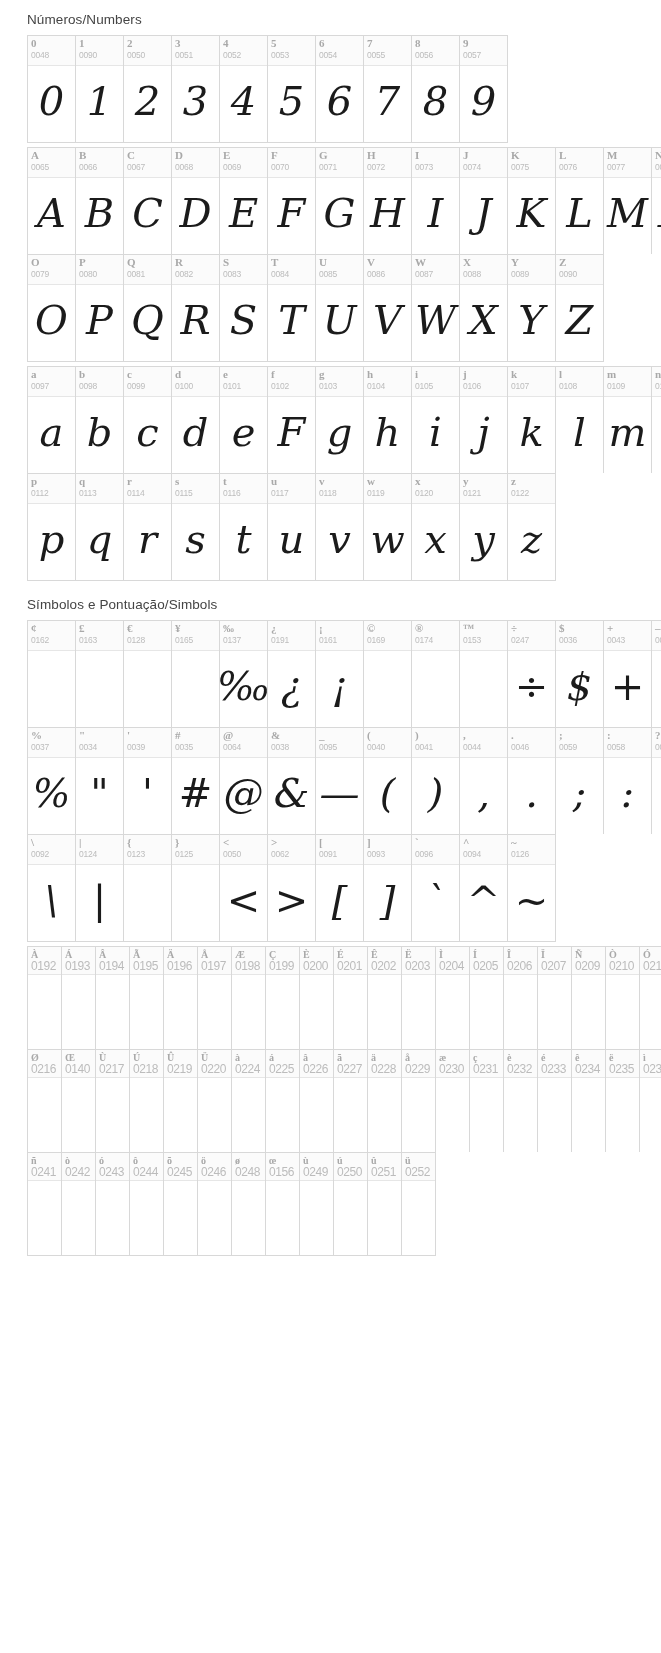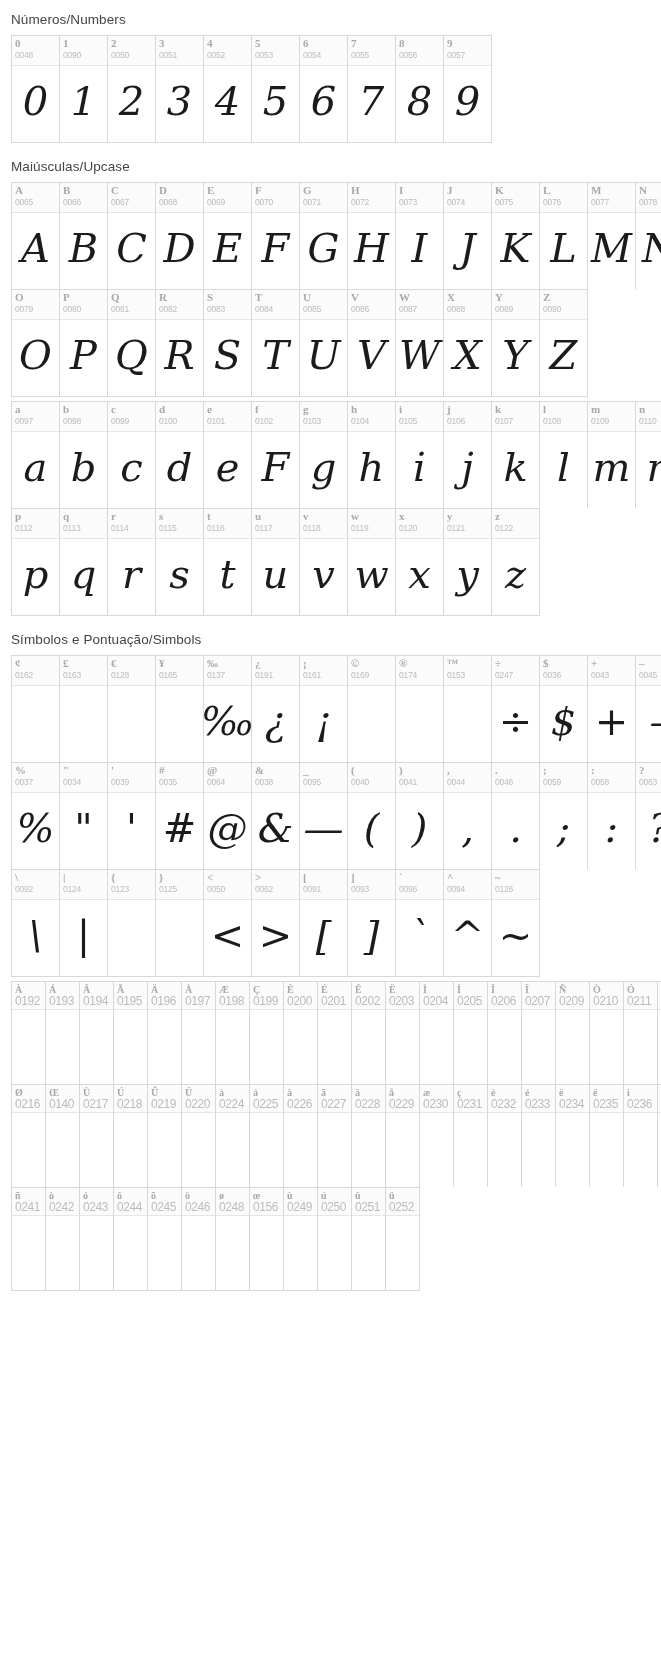--- a/index.html
+++ b/index.html
@@ -11,21 +11,21 @@
   body {
     width: 661px;
     min-height: 1653px;
     position: relative;
   }
   .page {
     width: 661px;
     padding: 0 0 10px 0;
   }
   .section {
-    margin: 0 0 4px 0;
+    margin: 0 0 4px 16px;
   }
   .section-title {
     font-size: 13.5px;
     color: #444444;
     padding: 12px 0 8px 11px;
     letter-spacing: 0.1px;
     font-weight: normal;
   }
   .rows {
     padding-left: 11px;
@@ -163,21 +163,20 @@
             <div class="head">
               <span class="ch">9</span>
               <span class="code">0057</span>
             </div>
             <div class="big">9</div>
           </div>
         </div>
       </div>
     </div>
     <div class="section">
-      <div class="section-title">Maiúsculas/Upcase</div>
       <div class="rows">
         <div class="glyph-row">
           <div class="cell">
             <div class="head">
               <span class="ch">A</span>
               <span class="code">0065</span>
             </div>
             <div class="big">A</div>
           </div>
           <div class="cell">

